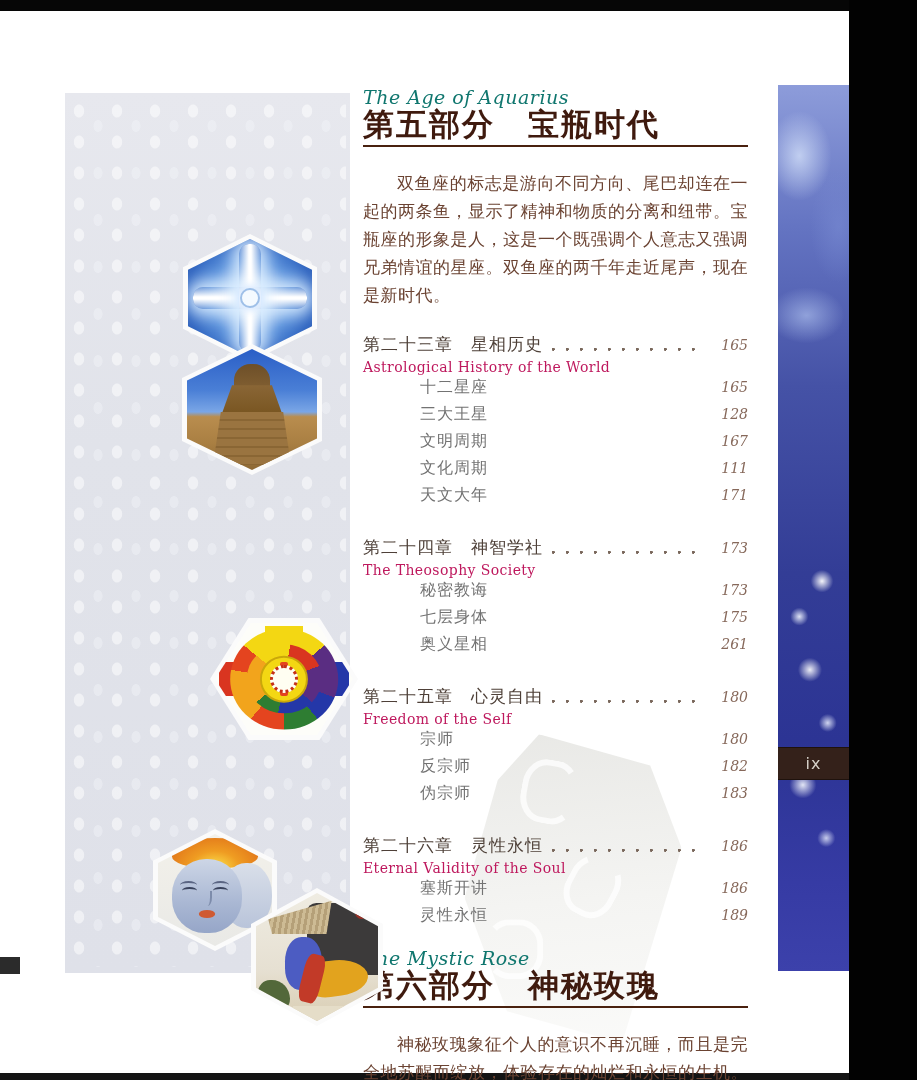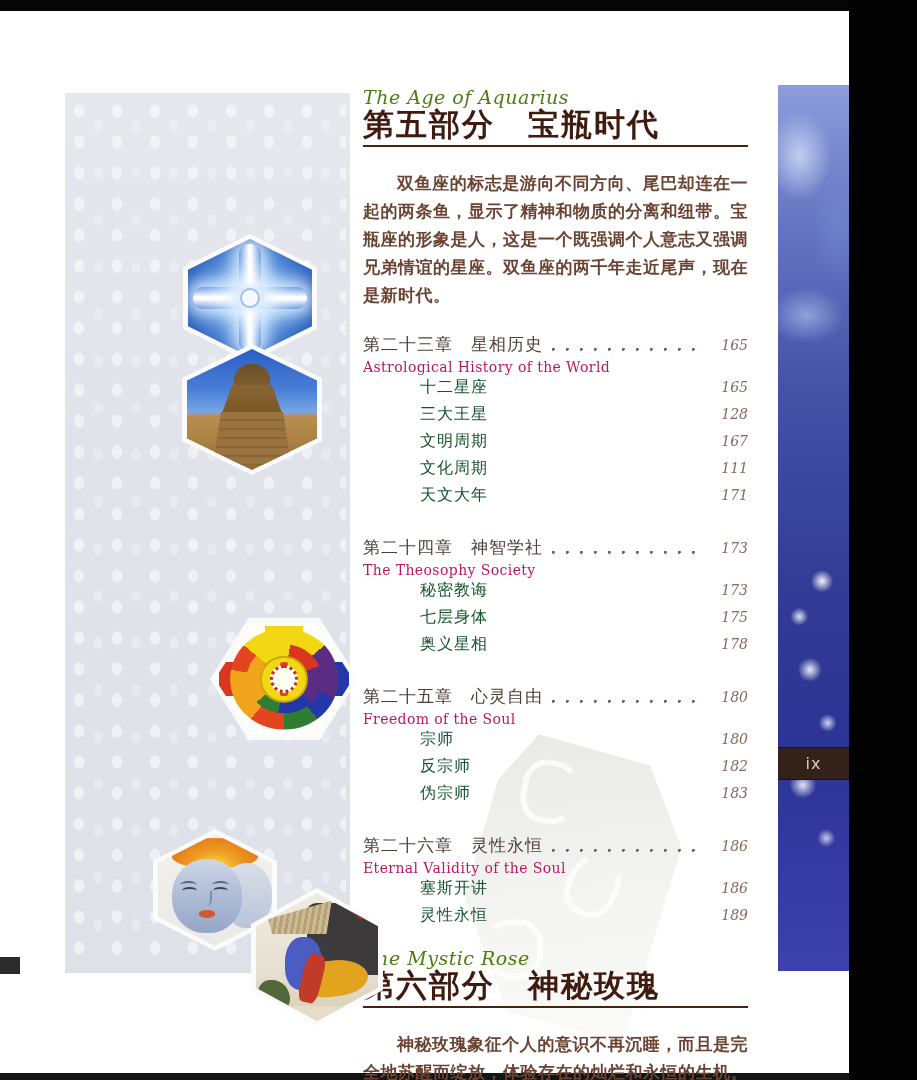--- a/index.html
+++ b/index.html
@@ -136,44 +136,44 @@
   }
   .seal-glyph{position:absolute;border:6px solid rgba(255,255,255,.75);border-radius:42%;}
   .sg1{left:18%;top:8%;width:44px;height:52px;border-right-color:transparent;}
   .sg2{left:48%;top:38%;width:40px;height:50px;border-top-color:transparent;transform:rotate(18deg);}
   .sg3{left:14%;top:64%;width:46px;height:48px;border-left-color:transparent;transform:rotate(-10deg);}
 
   
   .main{position:absolute;left:363px;top:85px;width:385px;z-index:2;color:#4e4038;}
   .script-heading{
     font-family:"DejaVu Serif","Liberation Serif",serif;font-style:italic;
-    color:#4d7c0f;font-size:19px;line-height:24px;letter-spacing:.5px;
+    color:#0f766e;font-size:19px;line-height:24px;letter-spacing:.5px;
   }
   .part-title{
     font-size:31px;line-height:28px;font-weight:bold;color:#3f1a0e;
     letter-spacing:2px;margin-top:1px;
   }
   .rule{border-bottom:2px solid #49210f;margin-top:7px;}
   .intro{
     margin:22px 0 0 0;font-family:"DejaVu Serif","Liberation Serif",serif;
     font-size:17px;line-height:28px;color:#6b4332;text-indent:2em;
-    text-align:justify;letter-spacing:.5px;font-weight:bold;
+    text-align:justify;letter-spacing:.5px;
   }
   .chapter-line{display:flex;align-items:baseline;margin-top:24px;height:24px;}
   .chapter-title{font-size:17px;color:#4e4038;letter-spacing:1px;white-space:nowrap;}
   .leader{flex:1;height:5px;margin:0 8px;align-self:flex-end;margin-bottom:5px;
     background-image:radial-gradient(circle at 2.2px 2.2px,#7a685c 1.4px,rgba(0,0,0,0) 1.7px);
     background-size:14px 5px;background-repeat:repeat-x;}
   .pagenum{font-family:"DejaVu Serif","Liberation Serif",serif;font-style:italic;
     font-size:14px;color:#86685a;min-width:34px;text-align:right;}
   .chapter-sub{font-family:"DejaVu Serif","Liberation Serif",serif;
     font-size:14px;color:#be185d;line-height:20px;letter-spacing:.4px;}
   .toc-item{display:flex;align-items:baseline;justify-content:space-between;
     height:27px;padding-left:57px;}
-  .toc-item .label{font-size:16px;color:#14532d;letter-spacing:1px;}
+  .toc-item .label{font-size:16px;color:#737373;letter-spacing:1px;}
   .part6-block{margin-top:14px;}
 </style>
 </head>
 <body>
 
 <div class="top-edge"></div>
 <div class="bottom-edge"></div>
 <div class="right-black"></div>
 <div class="scan-mark"></div>
 
@@ -287,29 +287,29 @@
   <div class="toc-item">
     <span class="label">秘密教诲</span>
     <span class="pagenum">173</span>
   </div>
   <div class="toc-item">
     <span class="label">七层身体</span>
     <span class="pagenum">175</span>
   </div>
   <div class="toc-item">
     <span class="label">奥义星相</span>
-    <span class="pagenum">178</span>
+    <span class="pagenum">261</span>
   </div>
 
   <div class="chapter-line">
     <span class="chapter-title">第二十五章　心灵自由</span>
     <span class="leader"></span>
     <span class="pagenum">180</span>
   </div>
-  <div class="chapter-sub">Freedom of the Soul</div>
+  <div class="chapter-sub">Freedom of the Self</div>
   <div class="toc-item">
     <span class="label">宗师</span>
     <span class="pagenum">180</span>
   </div>
   <div class="toc-item">
     <span class="label">反宗师</span>
     <span class="pagenum">182</span>
   </div>
   <div class="toc-item">
     <span class="label">伪宗师</span>

